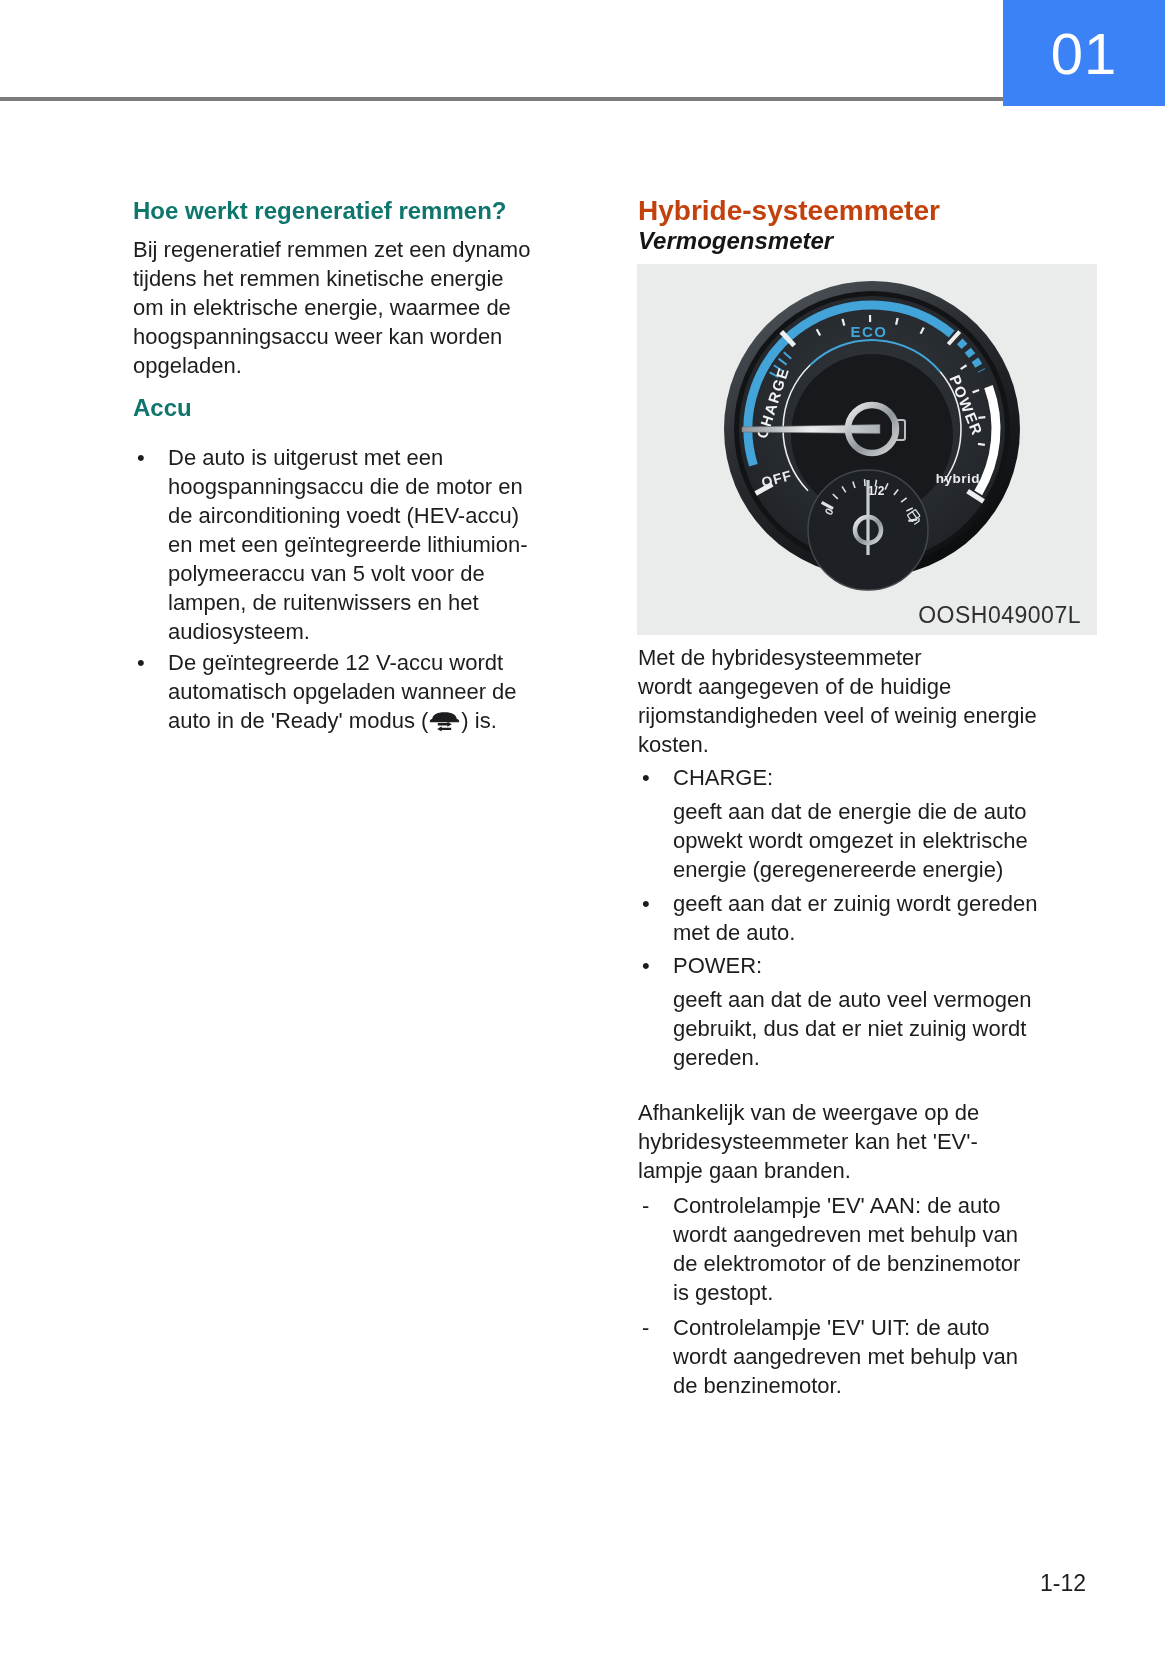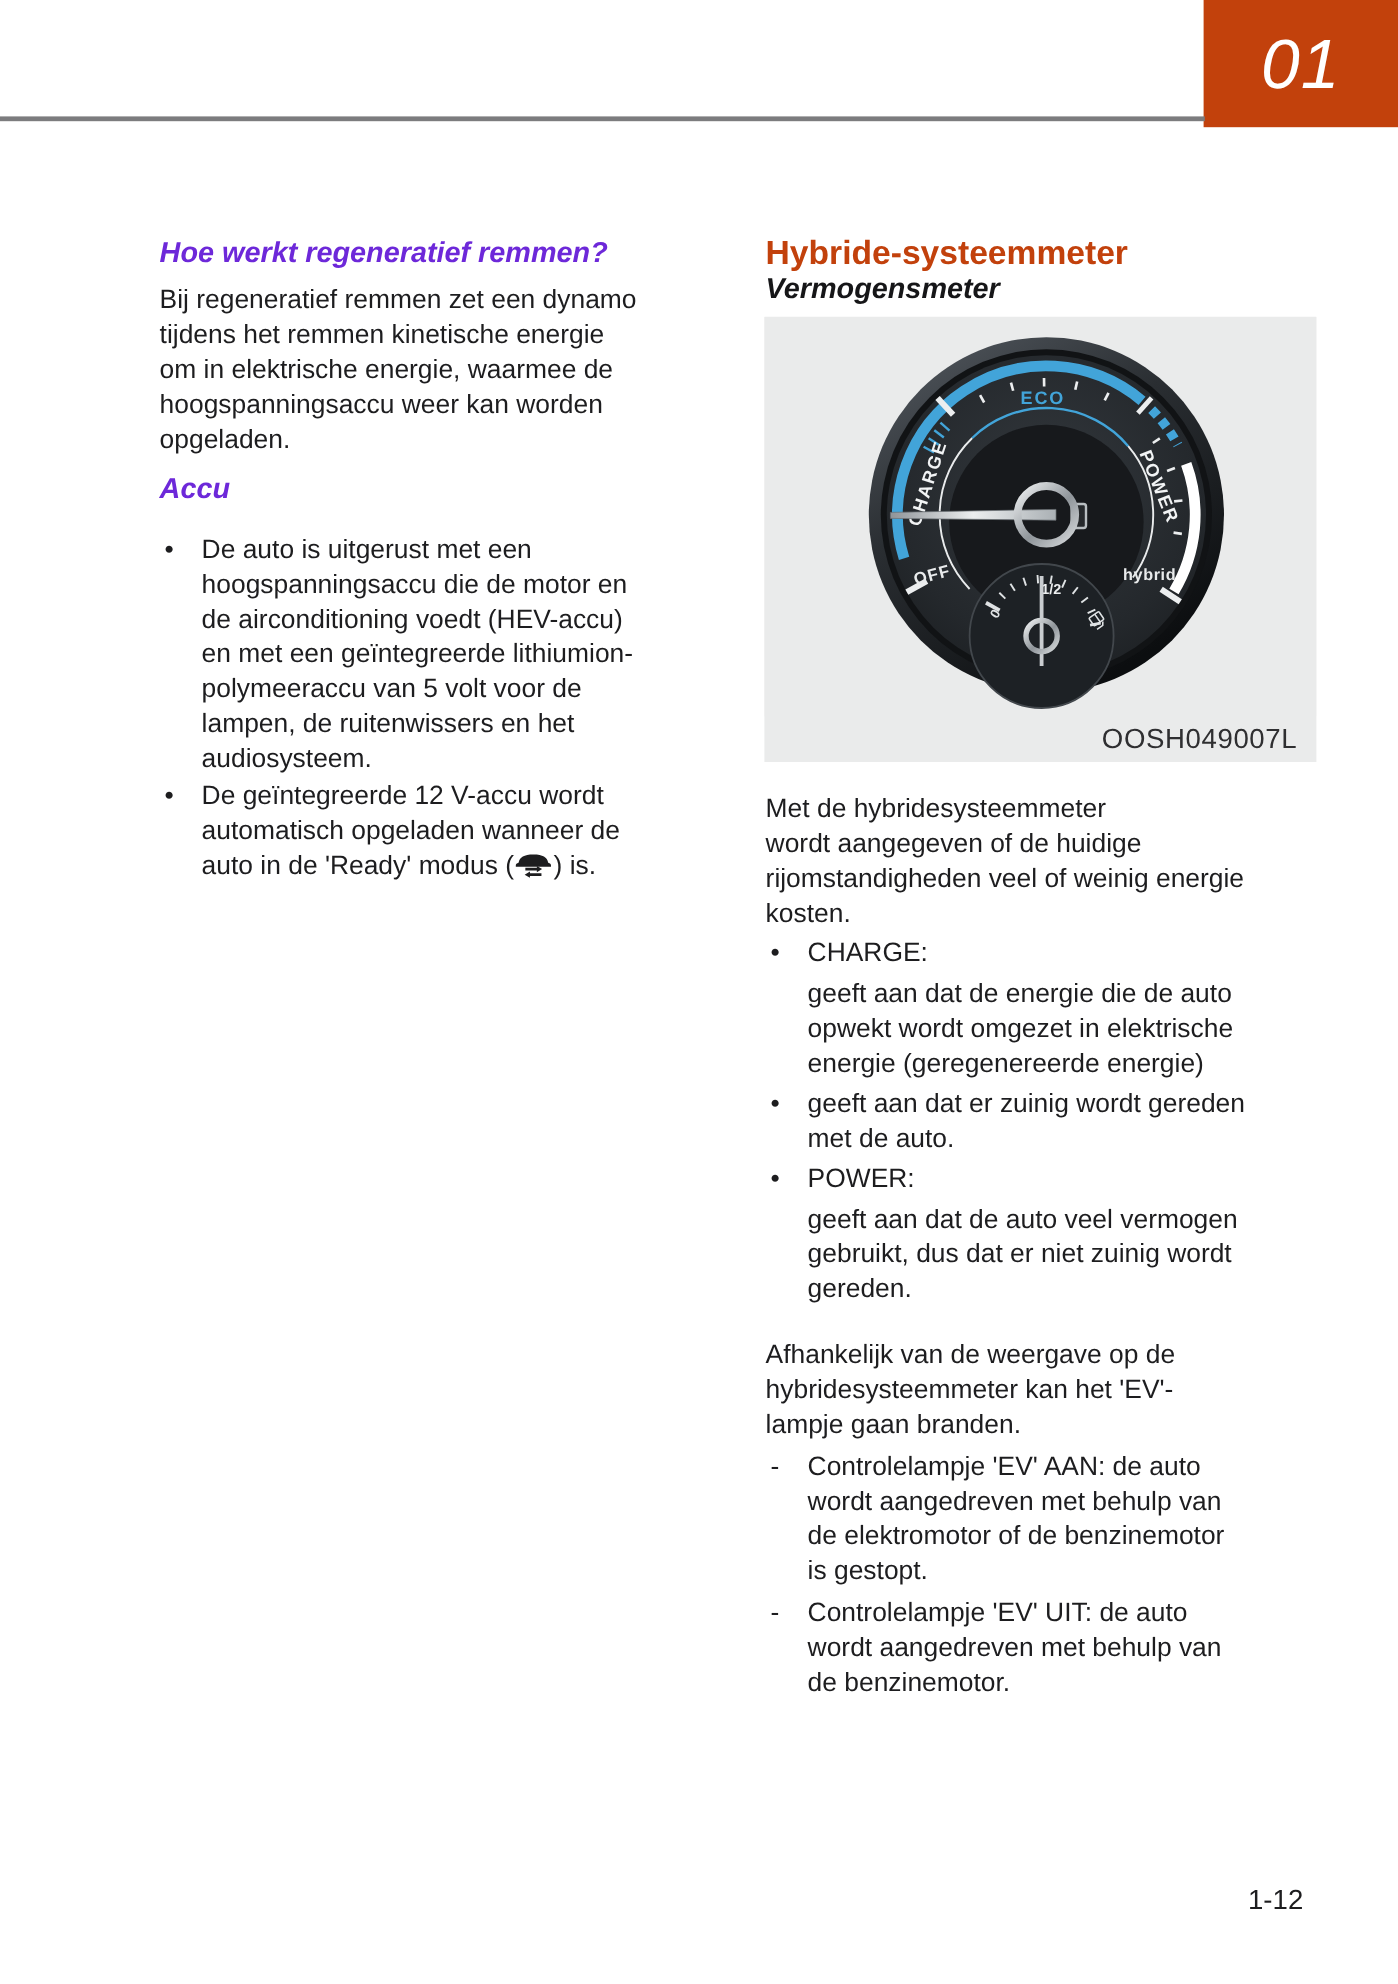--- a/index.html
+++ b/index.html
@@ -2,43 +2,43 @@
 <html><head>
 <meta charset="utf-8">
 <style>
   html,body{margin:0;padding:0}
   body{
     position:relative;width:1165px;height:1653px;background:#ffffff;
     font-family:"Liberation Sans",sans-serif;color:#1d1d1f;overflow:hidden;
   }
   .chapter-tab{
     position:absolute;left:1003px;top:0;width:162px;height:106px;
-    background:#c2410c;color:#fff;display:flex;align-items:center;justify-content:center;
-    font-size:58px;font-weight:400;letter-spacing:1px;font-style:italic;
+    background:#3b82f6;color:#fff;display:flex;align-items:center;justify-content:center;
+    font-size:58px;font-weight:400;letter-spacing:1px;
   }
   .rule{position:absolute;left:0;top:97px;width:1004px;height:4px;background:#7c7c7e}
   .col{position:absolute;top:196px;font-size:22px;line-height:29px}
   .col-left{left:133px;width:430px}
   .col-right{left:638px;width:462px}
   h1,h2,h3,p,ul,li,figure{margin:0;padding:0}
-  .sec-h{font-size:24px;line-height:30px;font-style:italic;font-weight:700;color:#6d28d9;margin-bottom:9px}
+  .sec-h{font-size:24px;line-height:30px;font-weight:700;color:#0f766e;margin-bottom:9px}
   .accu-h{margin-top:13px;margin-bottom:20px}
   .blue-h{font-size:28px;line-height:30px;font-weight:700;color:#c2410c}
   .sub-h{font-size:24px;line-height:30px;font-style:italic;font-weight:700;color:#161618}
   .pre{white-space:pre-line}
   .bullets{list-style:none}
   .bullets>li{position:relative;padding-left:35px;margin-top:2px}
   .bullets>li>.marker{position:absolute;left:4px;top:0}
   .meter-list>li{margin-top:4px}
   .term{display:block}
   .desc{white-space:pre-line;margin-top:5px}
   .dash-list>li{margin-top:6px}
   .figure{position:relative;width:460px;height:371px;margin:8px 0 0 -1px;background:#eaebeb}
   .fig-code{position:absolute;right:16px;bottom:5px;font-size:23px;color:#2f2f31;letter-spacing:.5px}
-  .intro{margin-top:24px}
+  .intro{margin-top:8px}
   .gap-para{margin-top:26px}
   .ev-list{margin-top:2px}
   .page-num{position:absolute;left:1040px;top:1570px;font-size:23px;color:#1d1d1f}
   .ready-icon svg{vertical-align:-4px}
   .gauge-svg text{font-family:"Liberation Sans",sans-serif}
 </style>
 </head>
 <body>
 
 <div class="chapter-tab">01</div>

